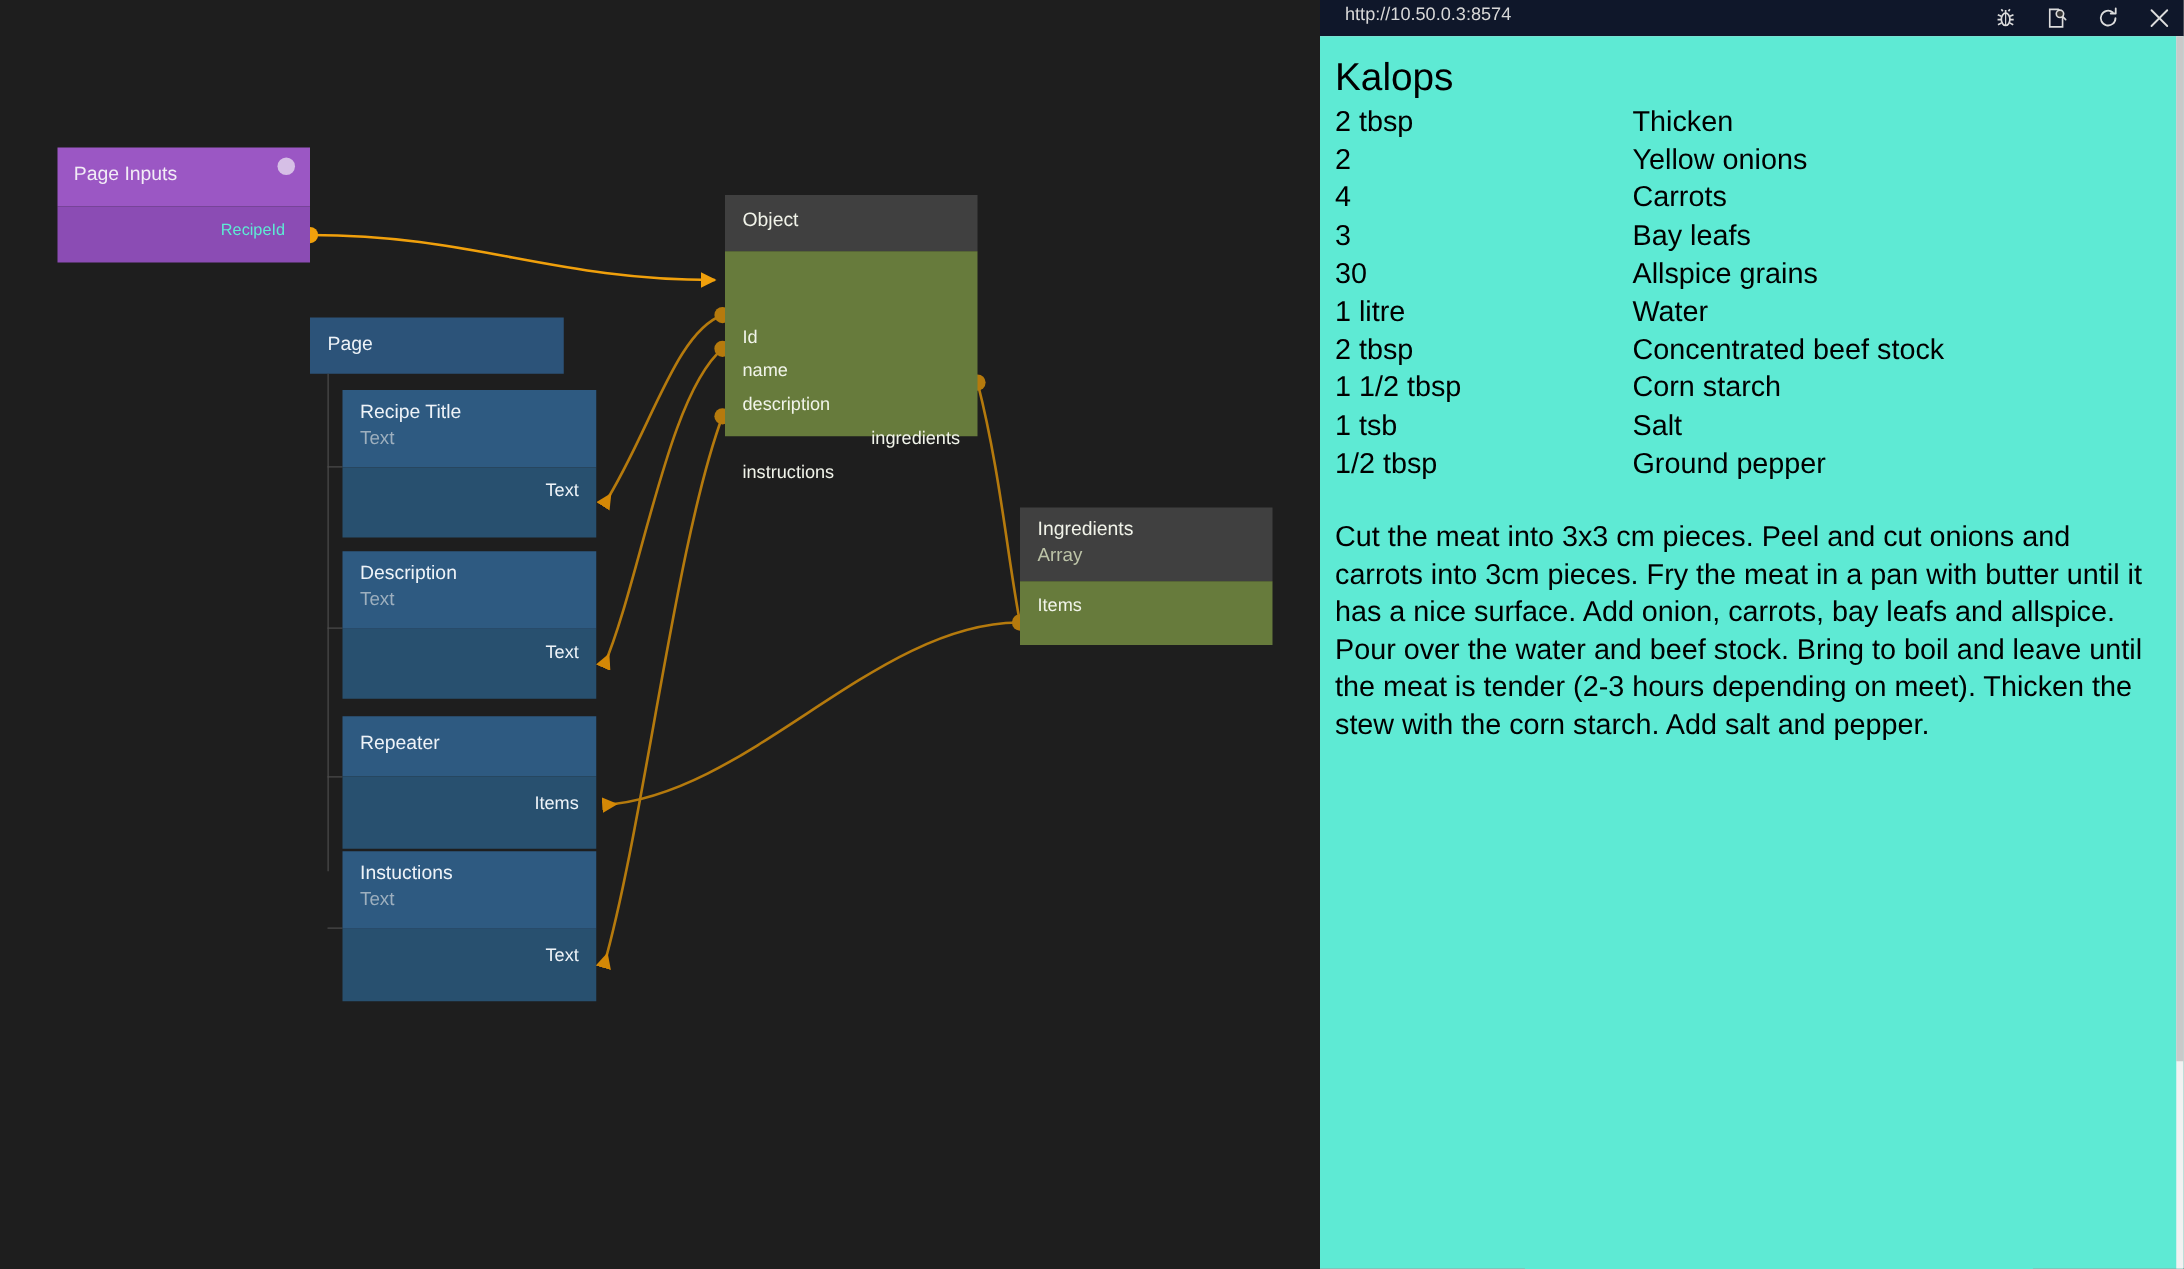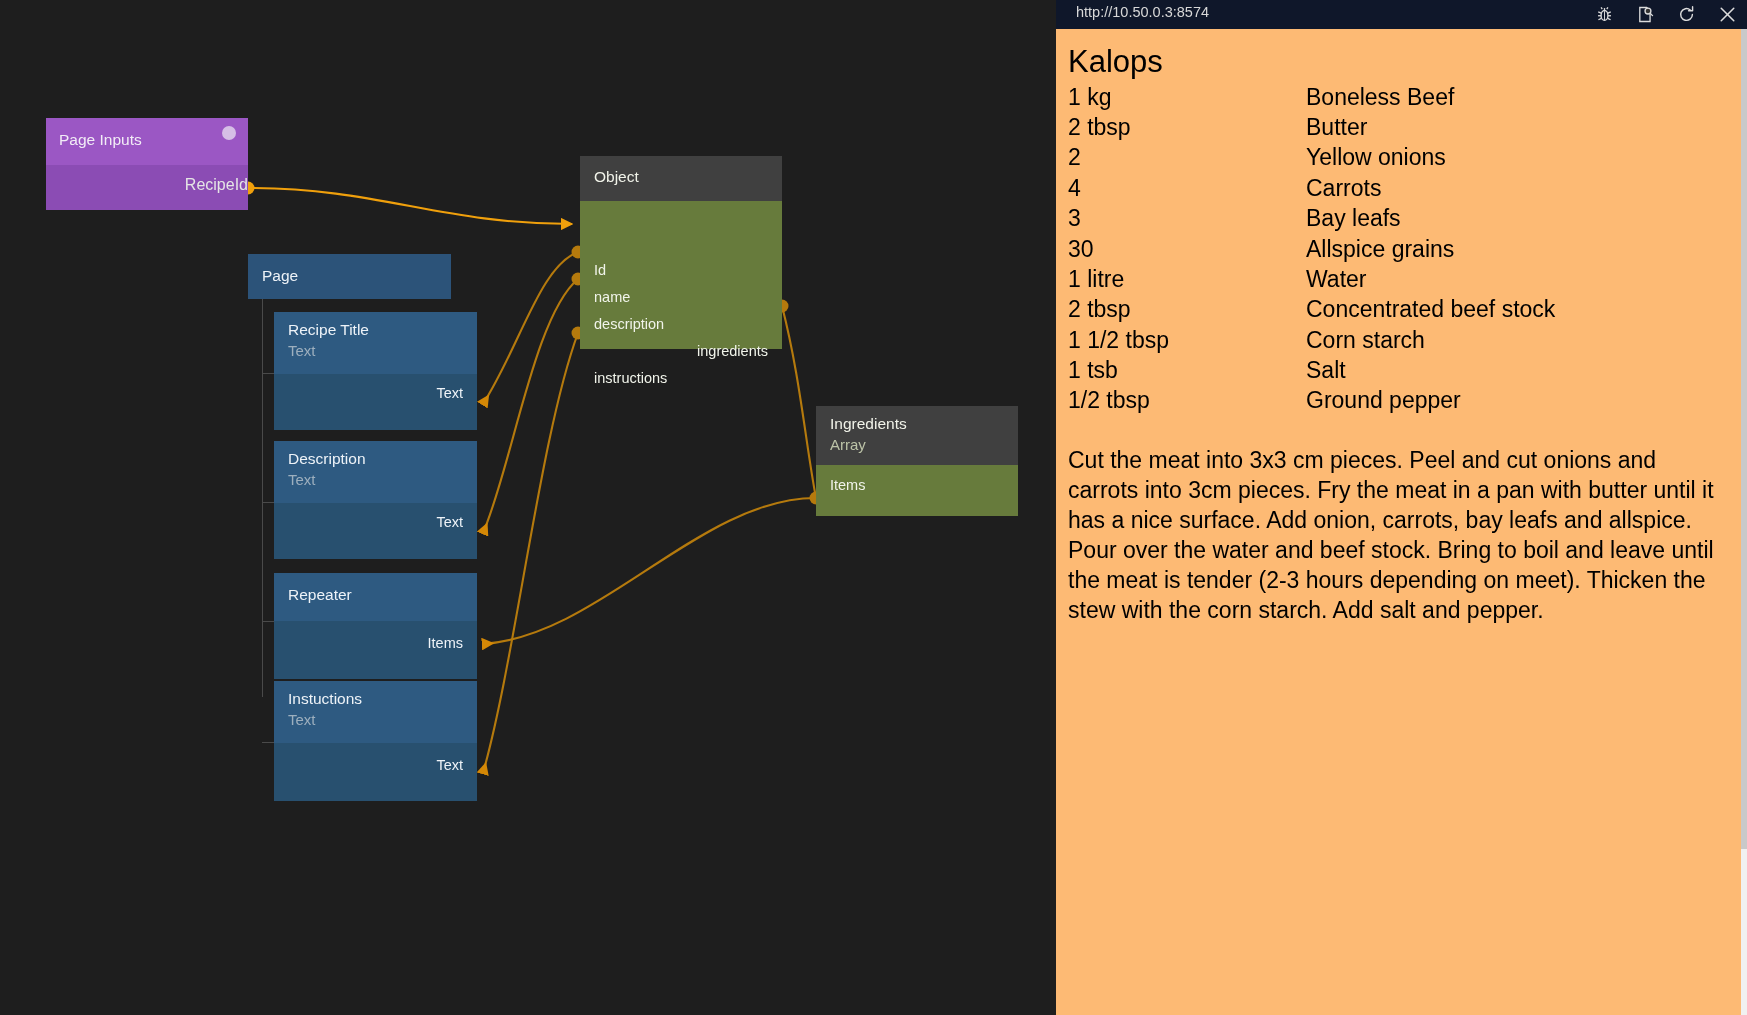--- a/index.html
+++ b/index.html
@@ -56,23 +56,23 @@
     border-radius: 50%;
     background: #d6bfe6;
   }
   .node-inputs .body {
     background: #8b4cb4;
     height: 45px;
     position: relative;
   }
   .node-inputs .body .port-label {
     position: absolute;
-    right: 0; top: 11px;
-    font-size: 16px;
-    color: #e5e5e5;
+    right: 20px; top: 11px;
+    font-size: 13px;
+    color: #5eead4;
   }
 
   
   .node-page .hdr {
     background: #2c5379;
     width: 203px; height: 45px;
     position: relative;
   }
   .node-page .hdr .ttl {
     position: absolute;
@@ -190,21 +190,21 @@
   .bar-icons .ic {
     width: 19px; height: 19px;
     display: block;
     cursor: pointer;
   }
   .bar-icons .ic svg { display: block; }
 
   #preview-page {
     position: relative;
     height: 986px;
-    background: #fdba74;
+    background: #5eead4;
     padding: 14px 18px 0 12px;
     overflow: hidden;
     color: #000;
   }
   #recipe-title {
     font-size: 31px;
     font-weight: normal;
     margin: 0 0 0 0;
     line-height: 1.25;
     color: #000;
@@ -409,26 +409,22 @@
         </span>
       </span>
     </div>
 
     <div id="preview-page">
       <h1 id="recipe-title">Kalops</h1>
 
       <table id="ingredients-table">
         <tbody>
             <tr>
-              <td class="qty">1 kg</td>
-              <td class="nm">Boneless Beef</td>
-            </tr>
-            <tr>
               <td class="qty">2 tbsp</td>
-              <td class="nm">Butter</td>
+              <td class="nm">Thicken</td>
             </tr>
             <tr>
               <td class="qty">2</td>
               <td class="nm">Yellow onions</td>
             </tr>
             <tr>
               <td class="qty">4</td>
               <td class="nm">Carrots</td>
             </tr>
             <tr>

